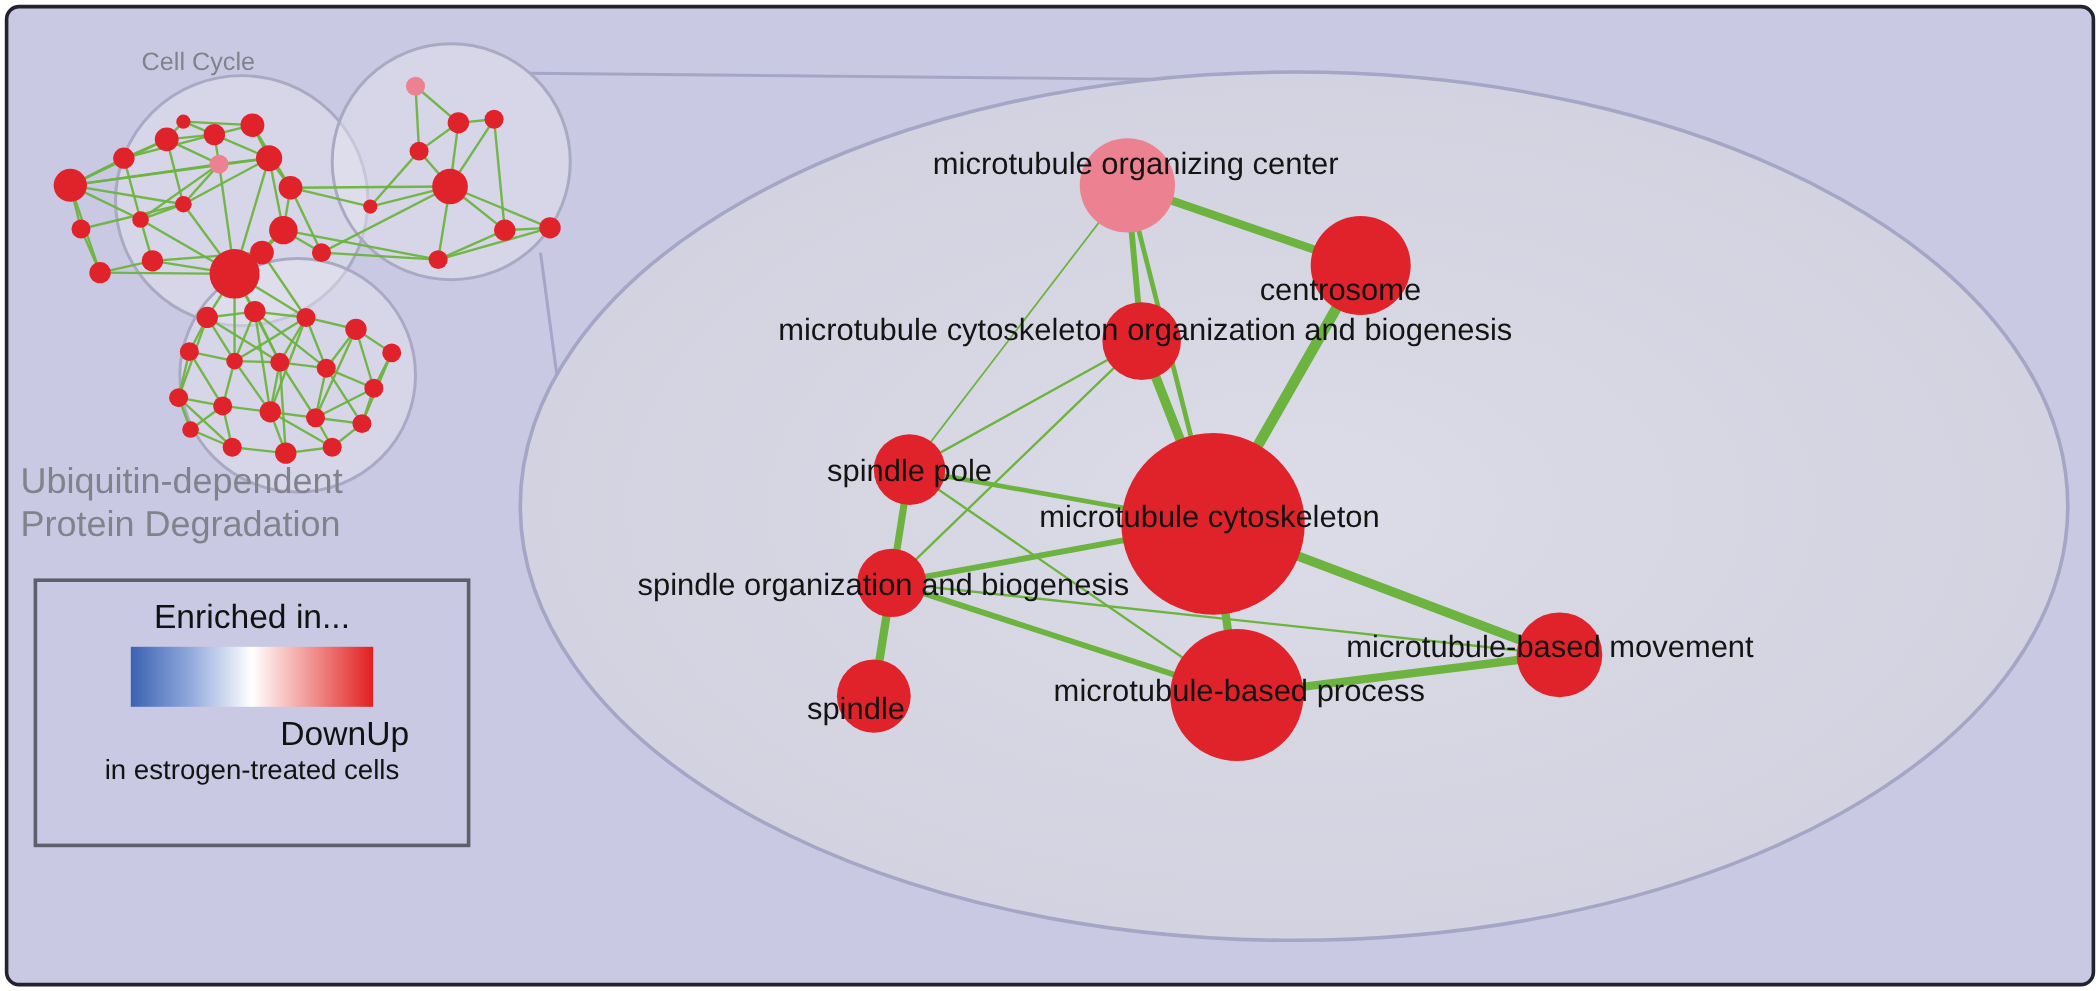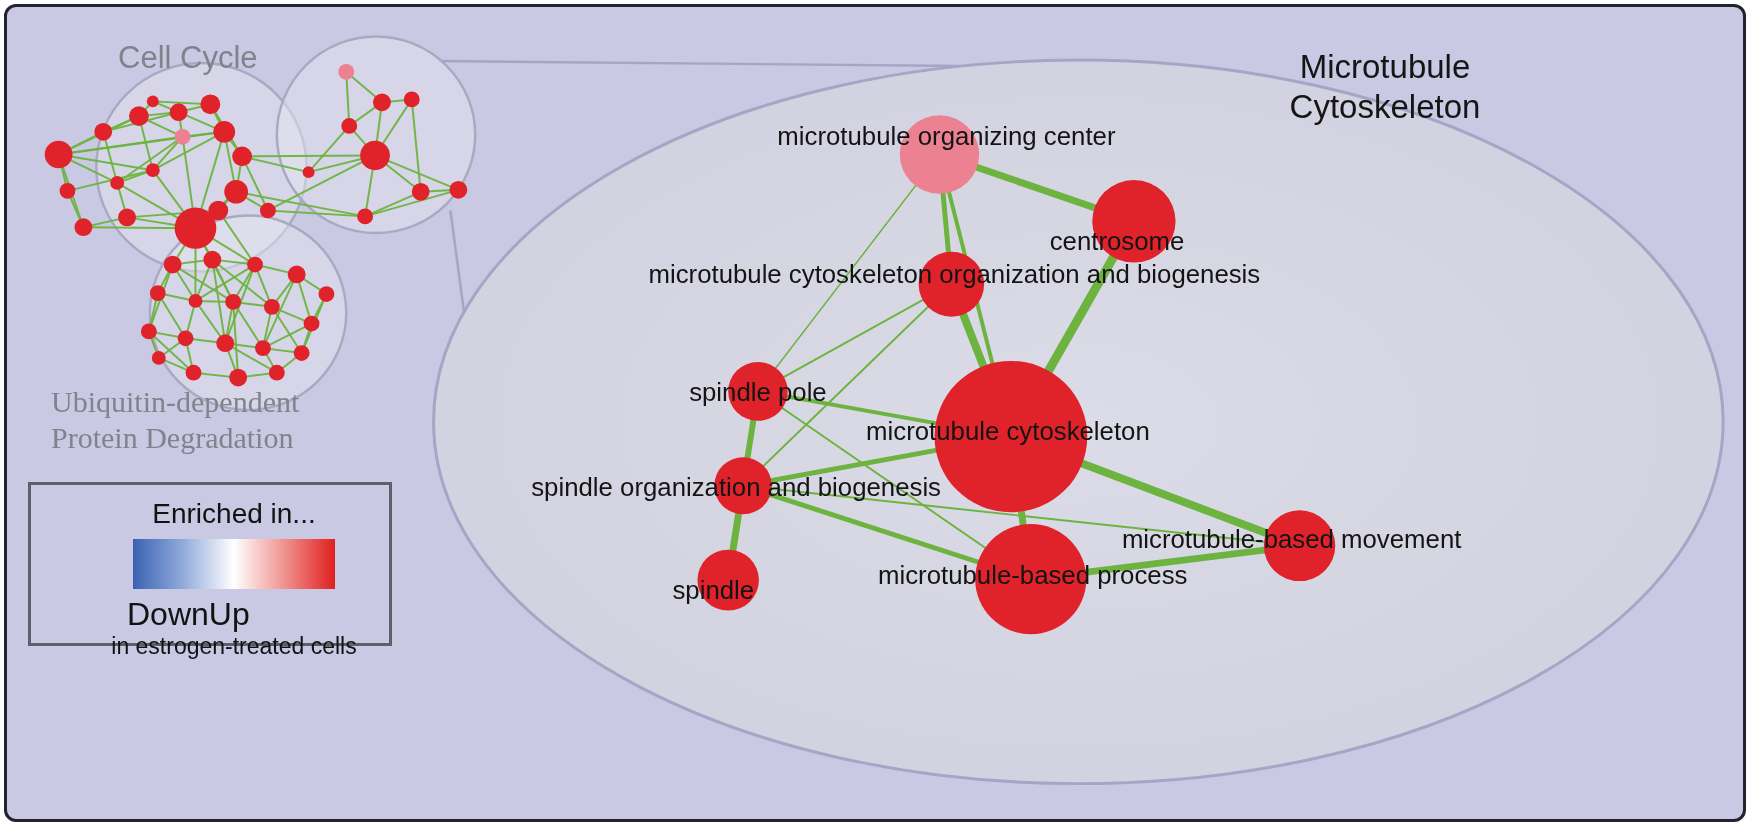--- a/index.html
+++ b/index.html
@@ -4,34 +4,34 @@
 <style>
   html,body{margin:0;padding:0;background:#ffffff;}
   .figure{
     position:relative;width:1736px;height:812px;margin:4px;
     border:3px solid #23232e;border-radius:12px;background:#c9c9e3;
     overflow:hidden;font-family:"Liberation Sans",sans-serif;
   }
   .scene{position:absolute;left:0;top:0;width:100%;height:100%;}
   .pre{white-space:pre-line;}
   .cluster-label{position:absolute;color:#82828c;}
-  #lbl-cell-cycle{left:111px;top:33px;font-size:31px;}
-  #lbl-ubiquitin{left:44px;top:377px;font-size:30px;line-height:36px;font-family:Liberation Serif, serif;}
+  #lbl-cell-cycle{left:111px;top:33px;font-size:21px;}
+  #lbl-ubiquitin{left:10px;top:377px;font-size:30px;line-height:36px;}
   .zoom-title{
     position:absolute;left:1253px;top:40px;width:250px;text-align:center;
     font-size:33px;line-height:40px;color:#151515;white-space:pre-line;
   }
   .legend{
-    position:absolute;left:21px;top:475px;width:364px;height:164px;
+    position:absolute;left:21px;top:475px;width:364px;height:224px;
     border:3px solid #5f5f6b;background:#c9c9e3;box-sizing:border-box;
-    text-align:center;color:#121212;padding-left:48px;
+    text-align:center;color:#121212;
   }
   .legend-title{margin-top:13px;font-size:28px;}
   .gradient-bar{width:202px;height:50px;margin:9px auto 0;}
-  .legend-ends{display:flex;justify-content:flex-start;padding:0 48px;font-size:32px;margin-top:7px;}
+  .legend-ends{display:flex;justify-content:flex-end;padding:0 48px;font-size:28px;margin-top:7px;}
   .legend-context{font-size:23px;}
   .legend-context-1{margin-top:0;}
   .legend-context-2{margin-top:3px;}
   .z-label{font-size:26px;fill:#141414;font-family:"Liberation Sans",sans-serif;}
 </style>
 </head>
 <body>
 
 <div class="figure" id="figure" style="background: rgb(201, 201, 227);">
 
@@ -271,22 +271,20 @@
         <text x="1034" y="587" text-anchor="middle" class="z-label">microtubule-based process</text>
         <text x="712" y="602" text-anchor="middle" class="z-label">spindle</text>
       </g>
   </svg>
 
   <div class="cluster-label" id="lbl-cell-cycle" style="color: rgb(130, 130, 140);">Cell Cycle</div>
 
   <div class="cluster-label pre" id="lbl-ubiquitin" style="color: rgb(130, 130, 140);">Ubiquitin-dependent
 Protein Degradation</div>
 
-  <div class="zoom-title">Microtubule
-Cytoskeleton</div>
 
   <div class="legend" style="border-color: rgb(95, 95, 107);">
     <div class="legend-title">Enriched in...</div>
     <div class="gradient-bar" id="gradient-bar" style="background: linear-gradient(to right, rgb(58, 98, 178), rgb(147, 171, 220), rgb(255, 255, 255), rgb(240, 146, 143), rgb(224, 31, 31));"></div>
     <div class="legend-ends">
       <span>Down</span>
       <span>Up</span>
     </div>
     <div class="legend-context legend-context-1">in estrogen-treated cells</div>
   </div>

